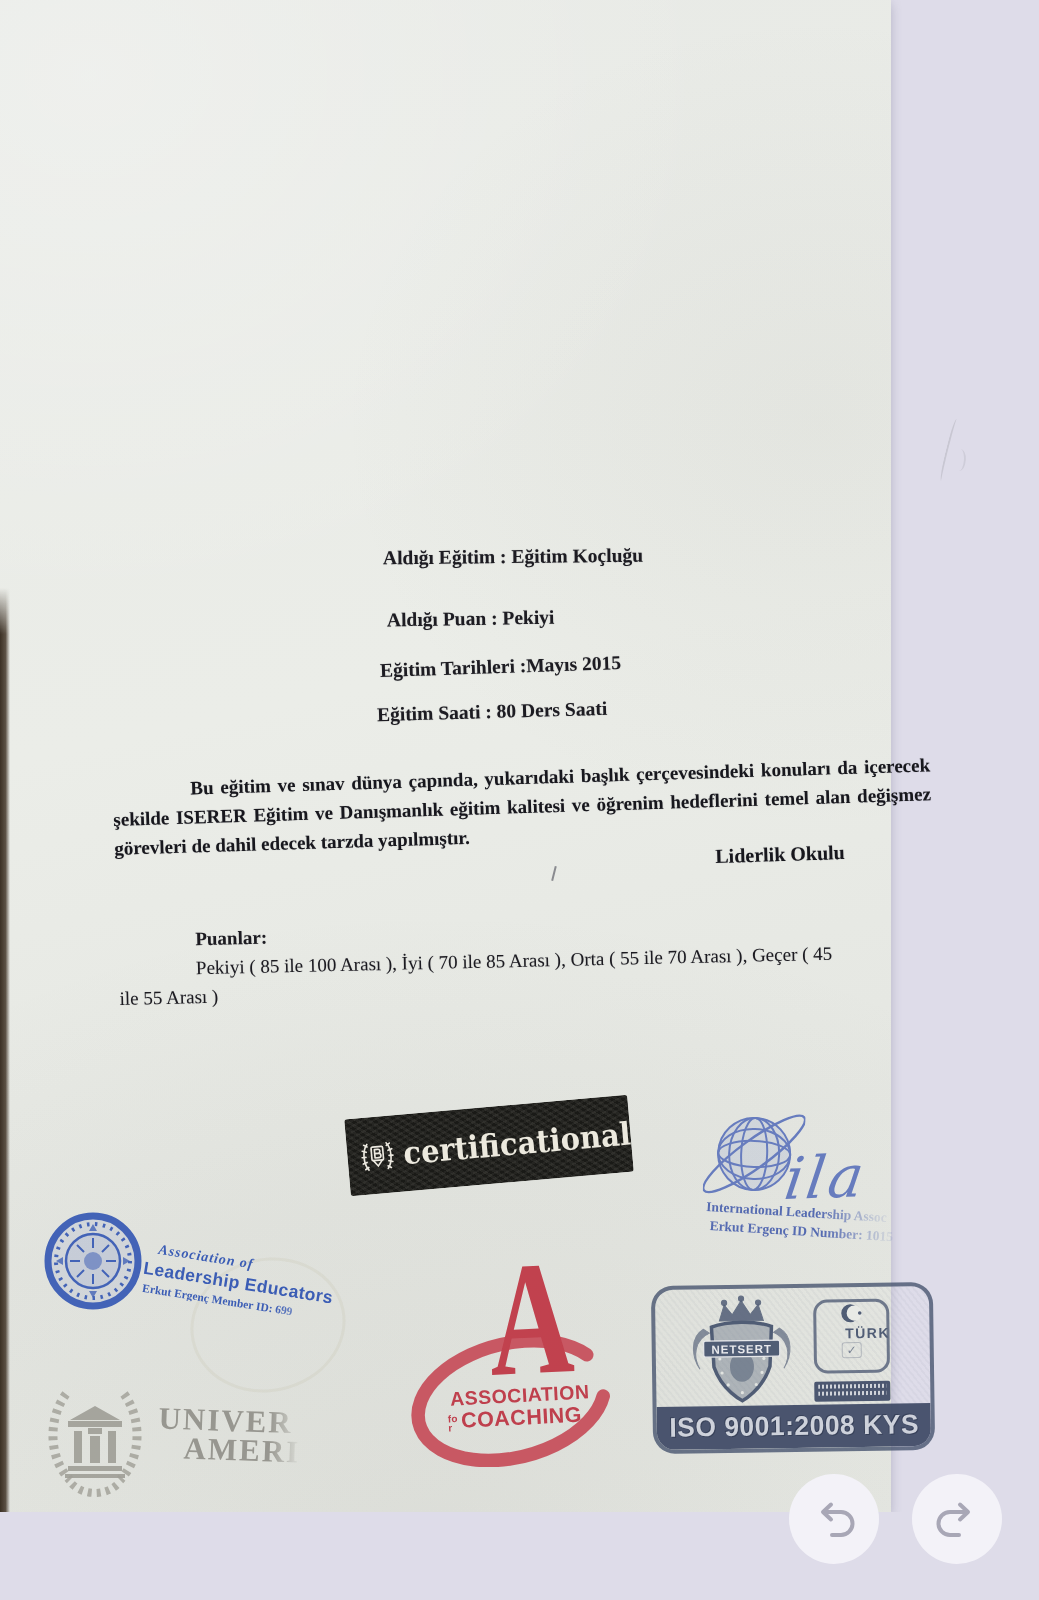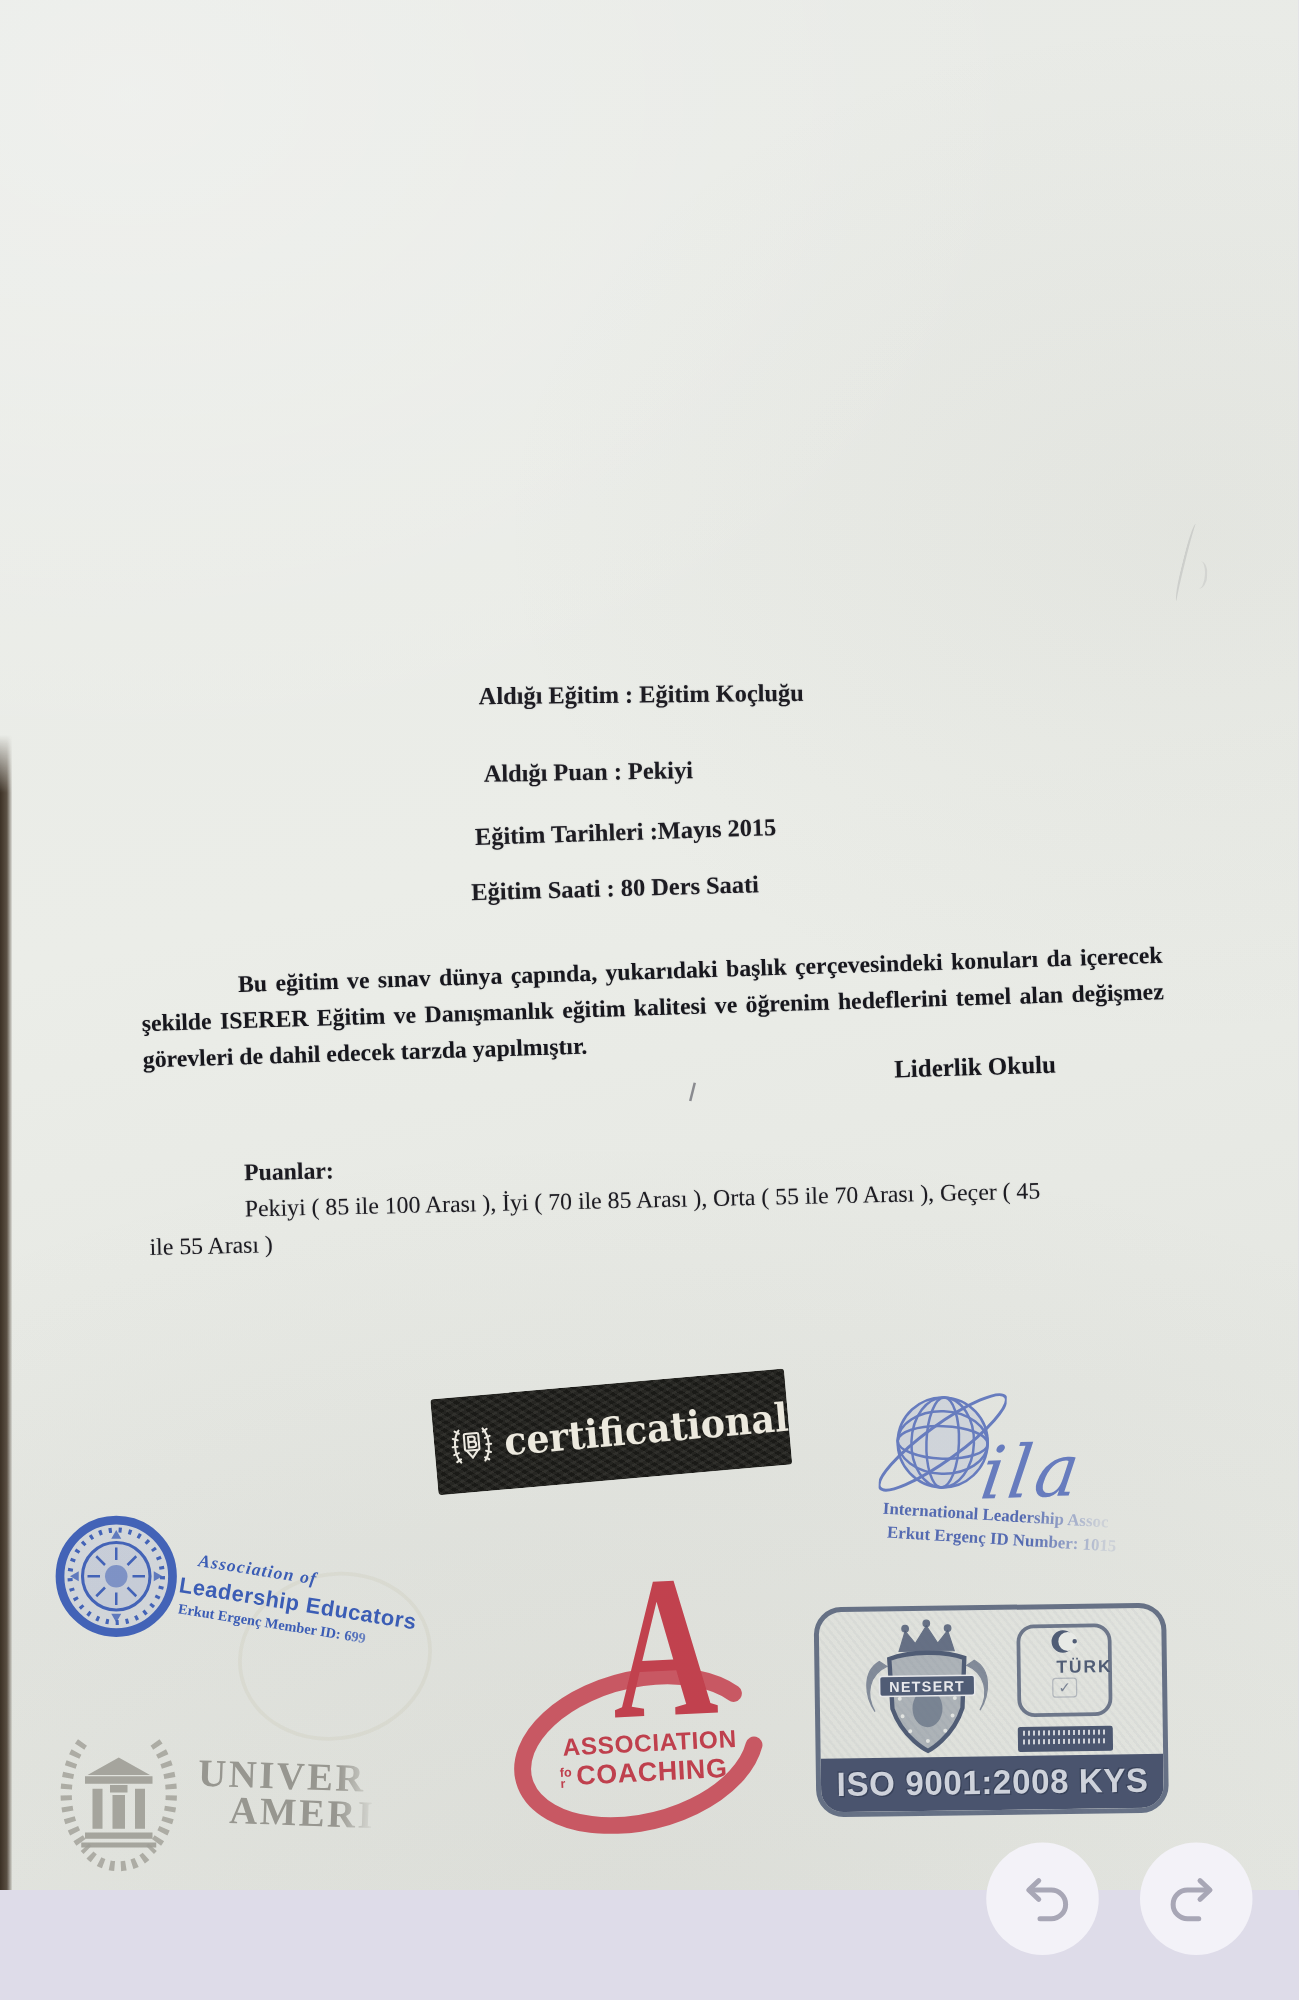--- a/index.html
+++ b/index.html
@@ -1,20 +1,20 @@
 <!DOCTYPE html>
 <html><head>
 <meta charset="utf-8">
 <style>
   html,body{margin:0;padding:0;}
   body{width:1039px;height:1600px;overflow:hidden;background:#dedce9;font-family:"Liberation Serif",serif;}
   .screen{position:relative;width:1039px;height:1600px;overflow:hidden;}
 
   
-  .paper{position:absolute;left:0;top:0;width:1039px;height:1512px;
+  .paper{position:absolute;left:0;top:0;width:891px;height:1512px;
     background:
       radial-gradient(120% 60% at 10% 5%, rgba(255,255,255,.28), transparent 60%),
       radial-gradient(90% 45% at 92% 28%, rgba(130,130,120,.07), transparent 60%),
       radial-gradient(140% 60% at 50% 102%, rgba(110,110,100,.10), transparent 70%),
       linear-gradient(168deg,#e8eae6,#ebede8 45%,#e5e7e2 75%,#e9ebe6);
     box-shadow:0 4px 10px rgba(80,80,110,.28);}
   .paper-edge-left{position:absolute;left:0;top:588px;width:10px;height:924px;
     background:linear-gradient(to right,rgba(50,38,26,.95),rgba(56,42,28,.8) 55%,rgba(56,42,28,0));
     -webkit-mask-image:linear-gradient(to bottom,transparent,black 5%,black 100%);
     mask-image:linear-gradient(to bottom,transparent,black 5%,black 100%);}

